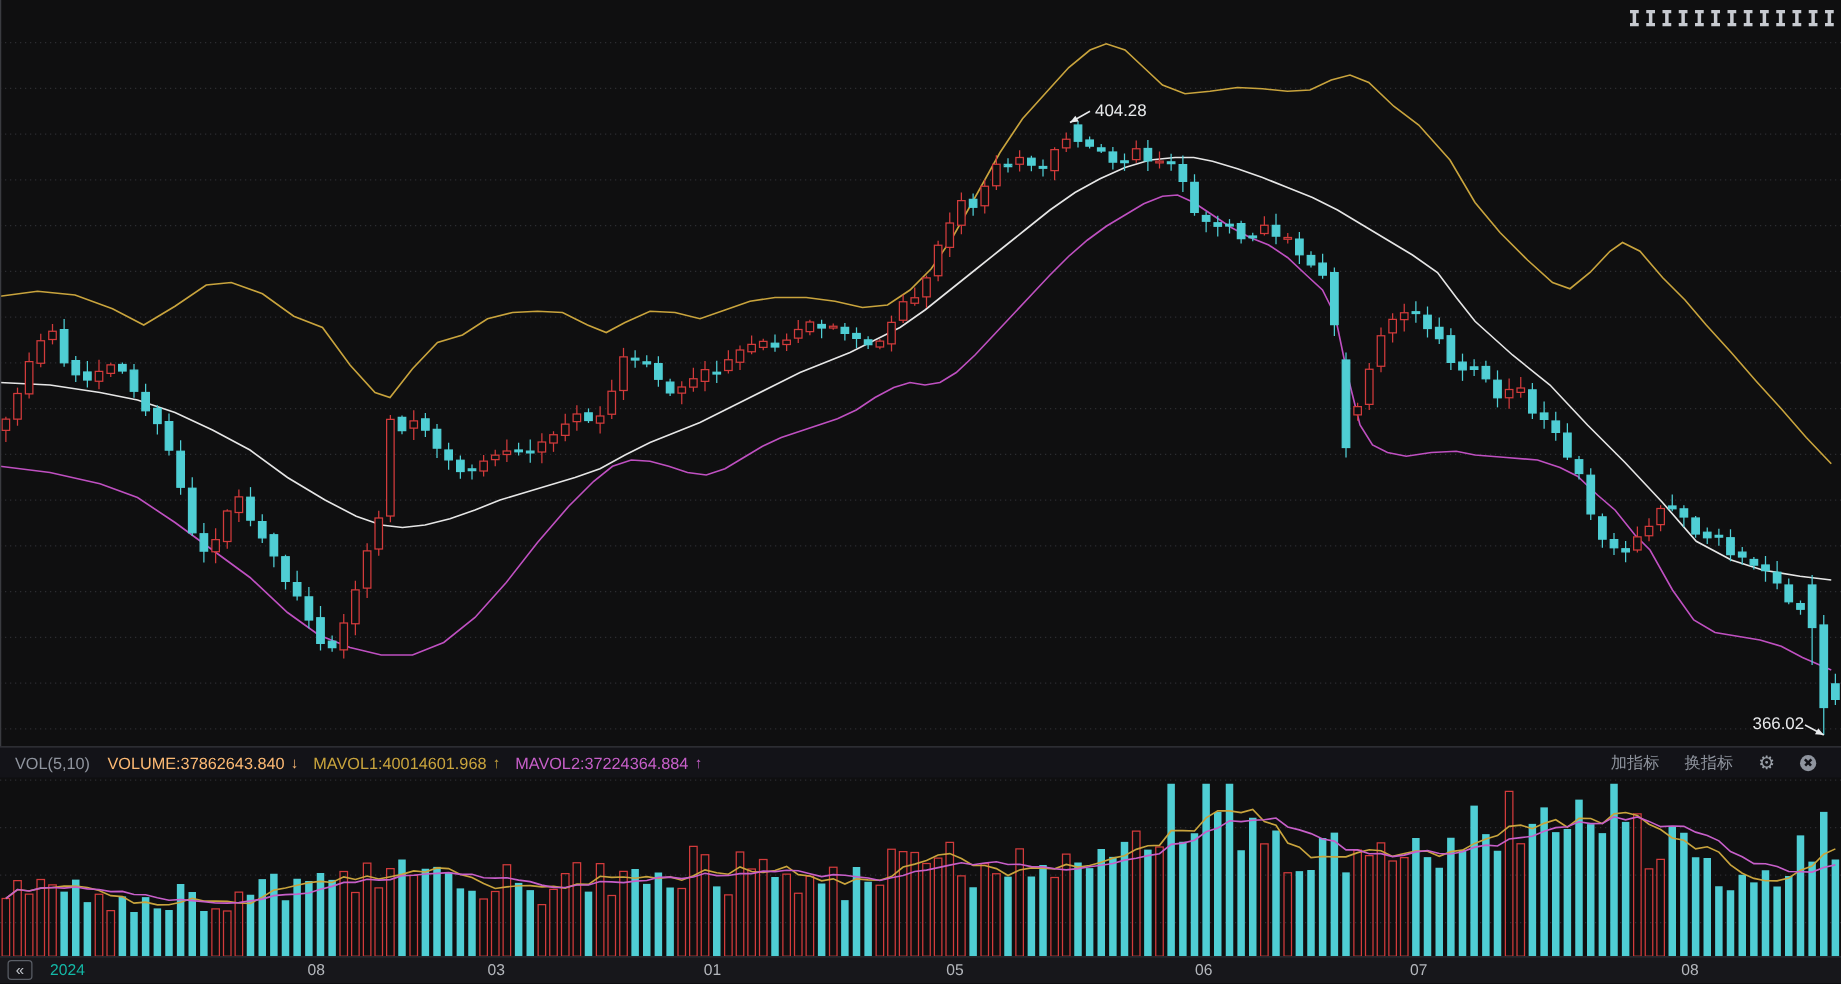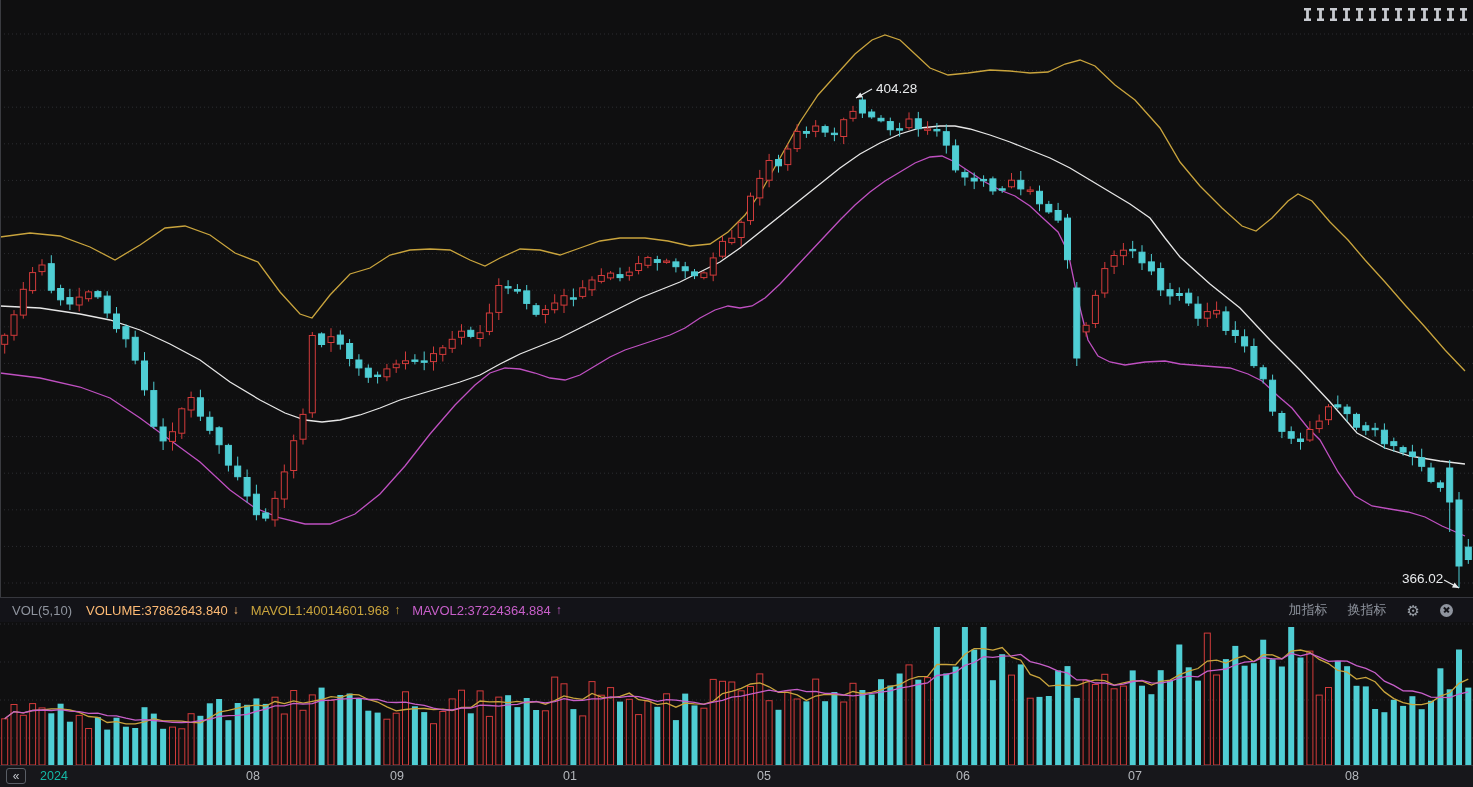--- a/index.html
+++ b/index.html
@@ -631,21 +631,21 @@
           </g>
         </svg>
       </div>
   </div>
 
   <div class="x-axis">
     <div class="collapse">«</div>
     <div id="axisLabels">
         <span class="xlabel year" style="left:54px">2024</span>
         <span class="xlabel" style="left:253px">08</span>
-        <span class="xlabel" style="left:397px">09</span>
+        <span class="xlabel" style="left:397px">03</span>
         <span class="xlabel" style="left:570px">01</span>
         <span class="xlabel" style="left:764px">05</span>
         <span class="xlabel" style="left:963px">06</span>
         <span class="xlabel" style="left:1135px">07</span>
         <span class="xlabel" style="left:1352px">08</span>
       </div>
   </div>
 </div>
 
 </body></html>

